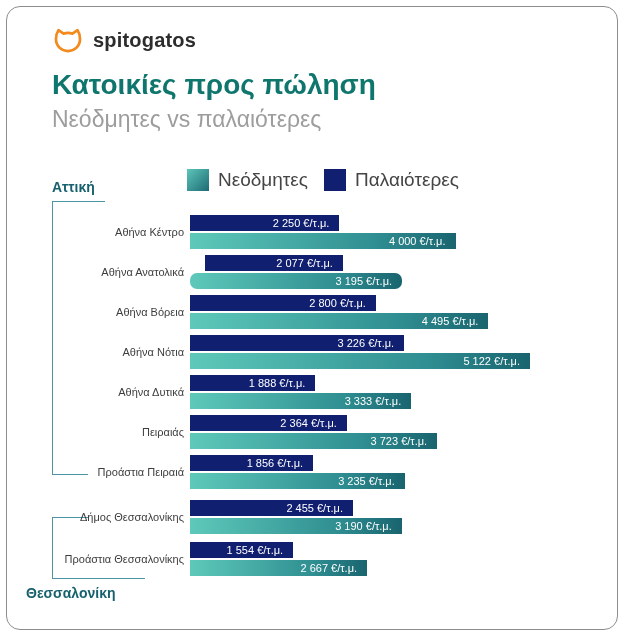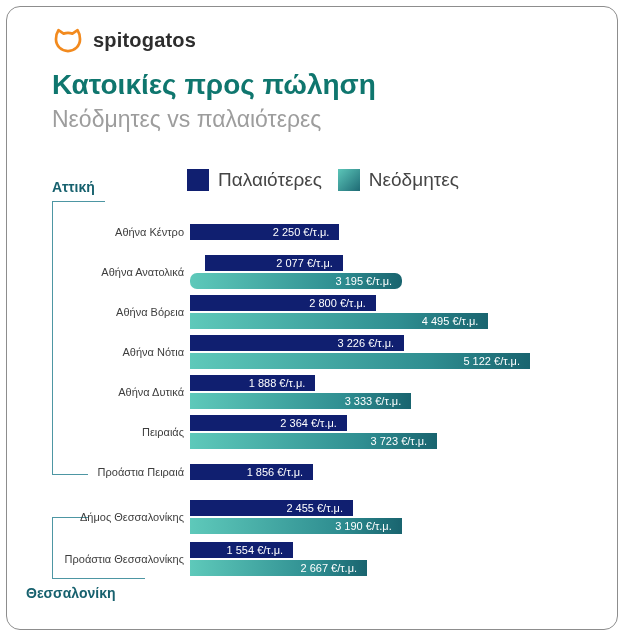--- a/index.html
+++ b/index.html
@@ -58,26 +58,26 @@
     </svg>
   </span>
   <span class="brand">spitogatos</span>
 </div>
 
 <div class="title">Κατοικίες προς πώληση</div>
 <div class="subtitle">Νεόδμητες vs παλαιότερες</div>
 
 <div class="legend">
   <div class="legend-item">
+    <span class="swatch new"></span>
+    <span>Νεόδμητες</span>
+  </div>
+  <div class="legend-item">
     <span class="swatch old"></span>
     <span>Παλαιότερες</span>
-  </div>
-  <div class="legend-item">
-    <span class="swatch new"></span>
-    <span>Νεόδμητες</span>
   </div>
 </div>
 
 <div class="group-label attiki">Αττική</div>
 <div class="group-label thess">Θεσσαλονίκη</div>
 
 <div class="bracket" style="left:52px;top:201px;width:53px;height:1px;"></div>
 <div class="bracket" style="left:52px;top:201px;width:1px;height:274px;"></div>
 <div class="bracket" style="left:52px;top:474px;width:36px;height:1px;"></div>
 
@@ -86,20 +86,23 @@
 <div class="bracket" style="left:52px;top:578px;width:93px;height:1px;"></div>
 
 <div class="rows">
 
   <div class="row">
     <div class="row-label">Αθήνα Κέντρο</div>
     <div class="bars">
       <div class="bar old" style="width: 43.9282%;">
           <span class="val">2 250 €/τ.μ.</span>
         </div>
+      <div class="bar new" style="width: 78.0945%;">
+          <span class="val">4 000 €/τ.μ.</span>
+        </div>
     </div>
   </div>
 
   <div class="row">
     <div class="row-label">Αθήνα Ανατολικά</div>
     <div class="bars">
       <div class="bar old" style="width: 40.5506%; margin-left: 15px;">
           <span class="val">2 077 €/τ.μ.</span>
         </div>
       <div class="bar new" style="width: 62.378%; border-radius: 7px;">
@@ -155,20 +158,23 @@
         </div>
     </div>
   </div>
 
   <div class="row">
     <div class="row-label">Προάστια Πειραιά</div>
     <div class="bars">
       <div class="bar old" style="width: 36.2358%;">
           <span class="val">1 856 €/τ.μ.</span>
         </div>
+      <div class="bar new" style="width: 63.1589%;">
+          <span class="val">3 235 €/τ.μ.</span>
+        </div>
     </div>
   </div>
 
   <div class="row g2 g2-first">
     <div class="row-label">Δήμος Θεσσαλονίκης</div>
     <div class="bars">
       <div class="bar old" style="width: 47.9305%;">
           <span class="val">2 455 €/τ.μ.</span>
         </div>
       <div class="bar new" style="width: 62.2804%;">

